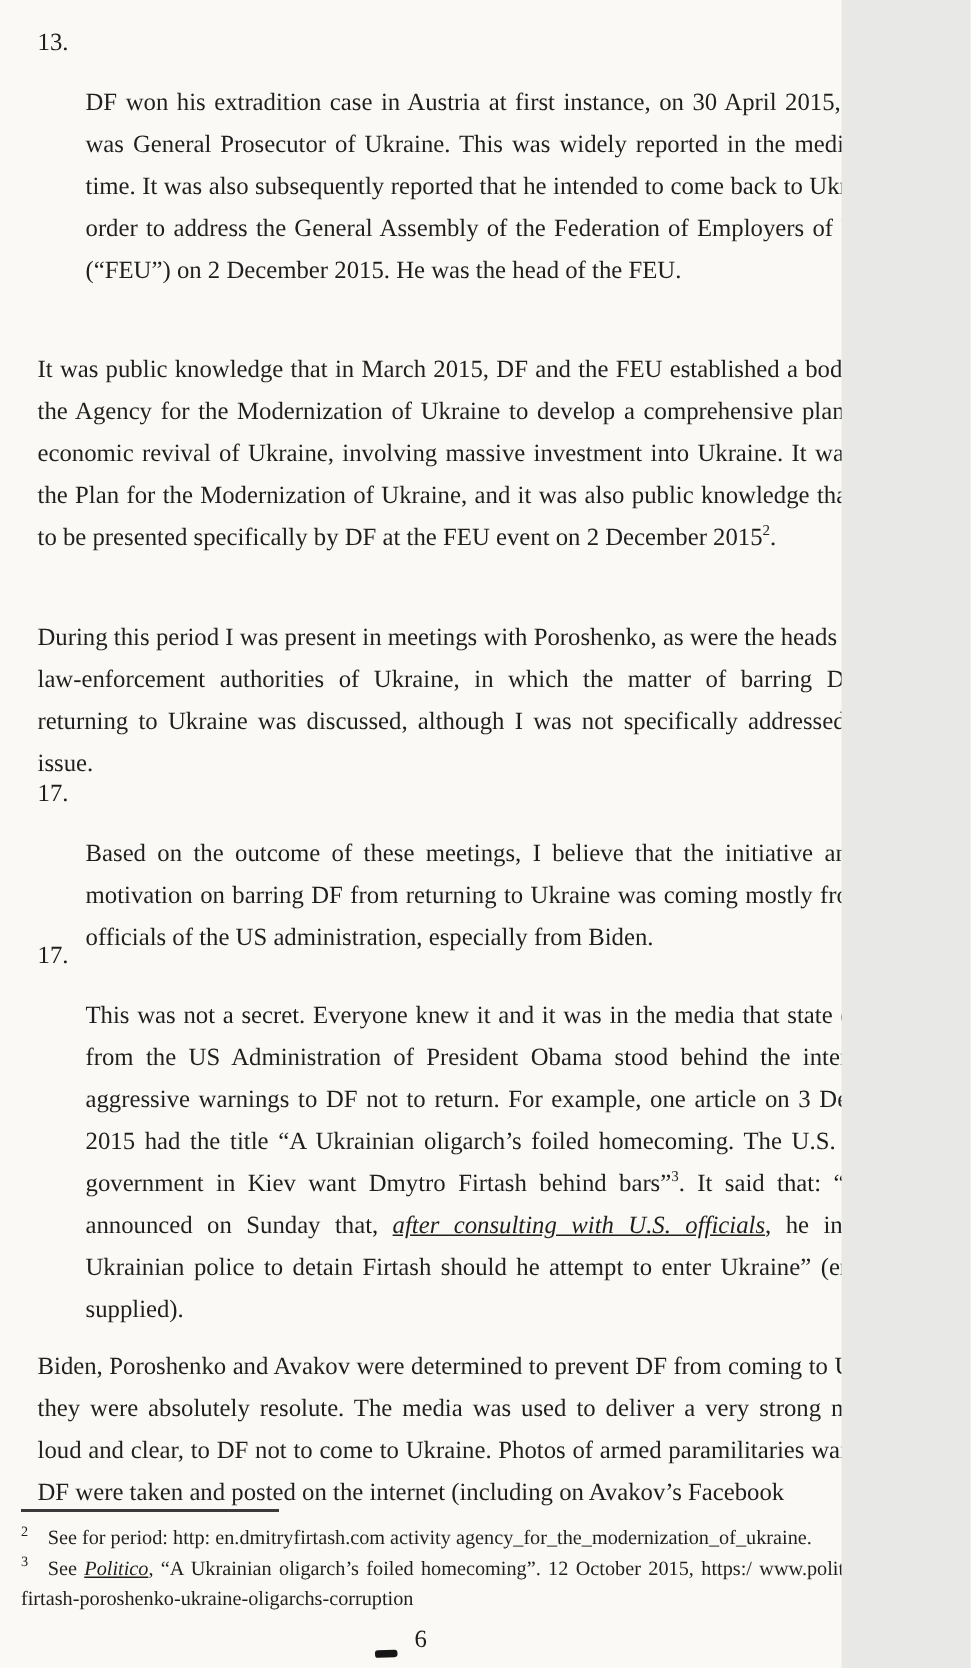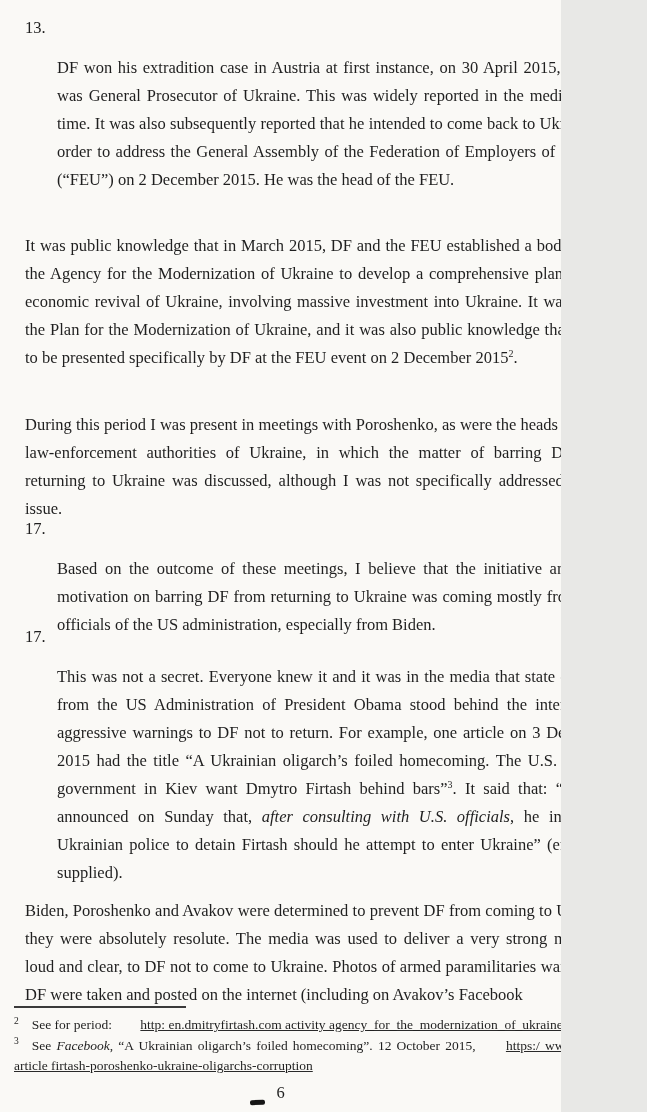--- a/index.html
+++ b/index.html
@@ -32,21 +32,21 @@
   .ptext{
     flex:1;
     text-align:justify;
     margin-top:40px;
   }
   .ptext sup{
     font-size:10px;
     line-height:0;
     vertical-align:super;
   }
-  .seg-italic{font-style:italic;}
+  .seg-italic{font-style:italic;text-decoration:underline;}
   
   .footnotes{
     position:absolute;
     left:14px;
     top:1006px;
     width:620px;
     font-size:13.5px;
     line-height:20.5px;
     color:#1f1f1f;
   }
@@ -59,23 +59,21 @@
   .footnote{
     text-align:justify;
   }
   .fn-marker{
     font-size:9.5px;
     line-height:0;
     vertical-align:super;
     margin-right:13px;
   }
   .fn-link{
-    text-decoration:underline;
     text-decoration-color:#2a2a2a;
-    margin-left:25px;
   }
   
   .page-number{
     position:absolute;
     left:0;
     top:1083px;
     width:100%;
     text-align:center;
     font-size:16.5px;
     color:#1f1f1f;
@@ -137,21 +135,21 @@
   </div>
 
   <div class="footnotes">
     <div class="fn-separator"></div>
 
     <div class="footnote">
       <sup class="fn-marker">2</sup><span>See for period: </span><span class="fn-link">http: en.dmitryfirtash.com activity agency_for_the_modernization_of_ukraine</span><span>.</span>
     </div>
 
     <div class="footnote">
-      <sup class="fn-marker">3</sup><span>See </span><span class="seg-italic">Facebook</span><span>, “A Ukrainian oligarch’s foiled homecoming”. 12 October 2015, </span><span class="fn-link">https:/ www.politico.eu article firtash-poroshenko-ukraine-oligarchs-corruption</span>
+      <sup class="fn-marker">3</sup><span>See </span><span class="seg-italic">Politico</span><span>, “A Ukrainian oligarch’s foiled homecoming”. 12 October 2015, </span><span class="fn-link">https:/ www.politico.eu article firtash-poroshenko-ukraine-oligarchs-corruption</span>
     </div>
   </div>
 
   <div class="page-number">6</div>
 
   <div class="ink-smudge"></div>
 
 </div>
 
 </body></html>

